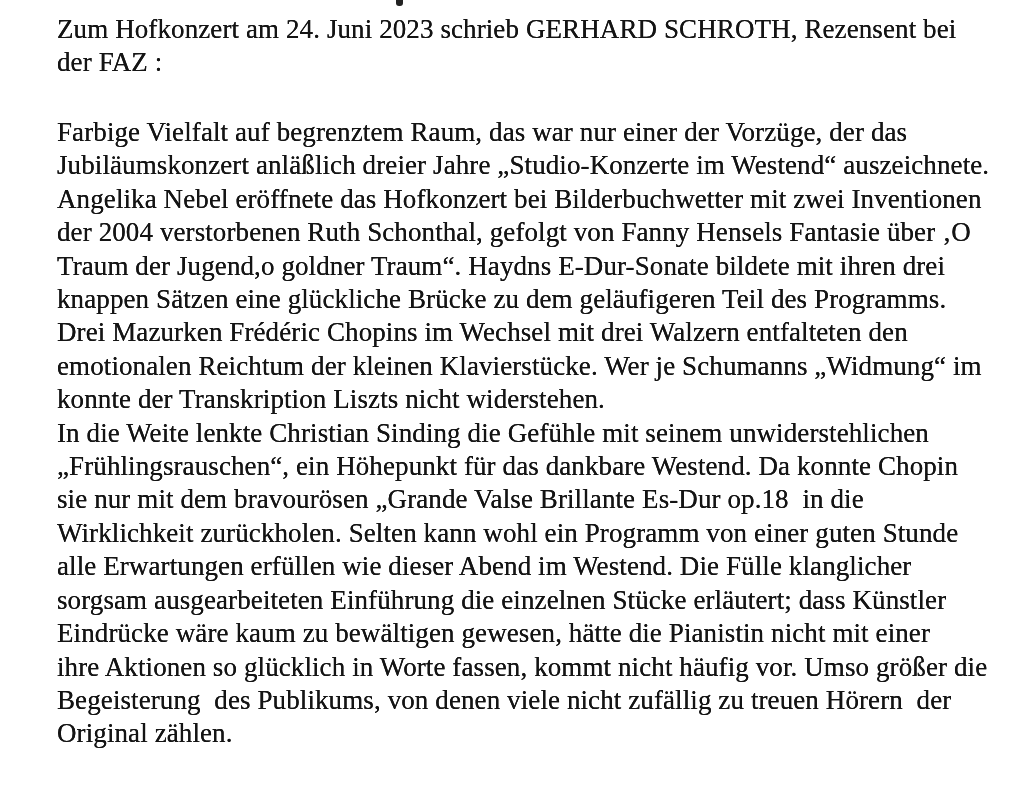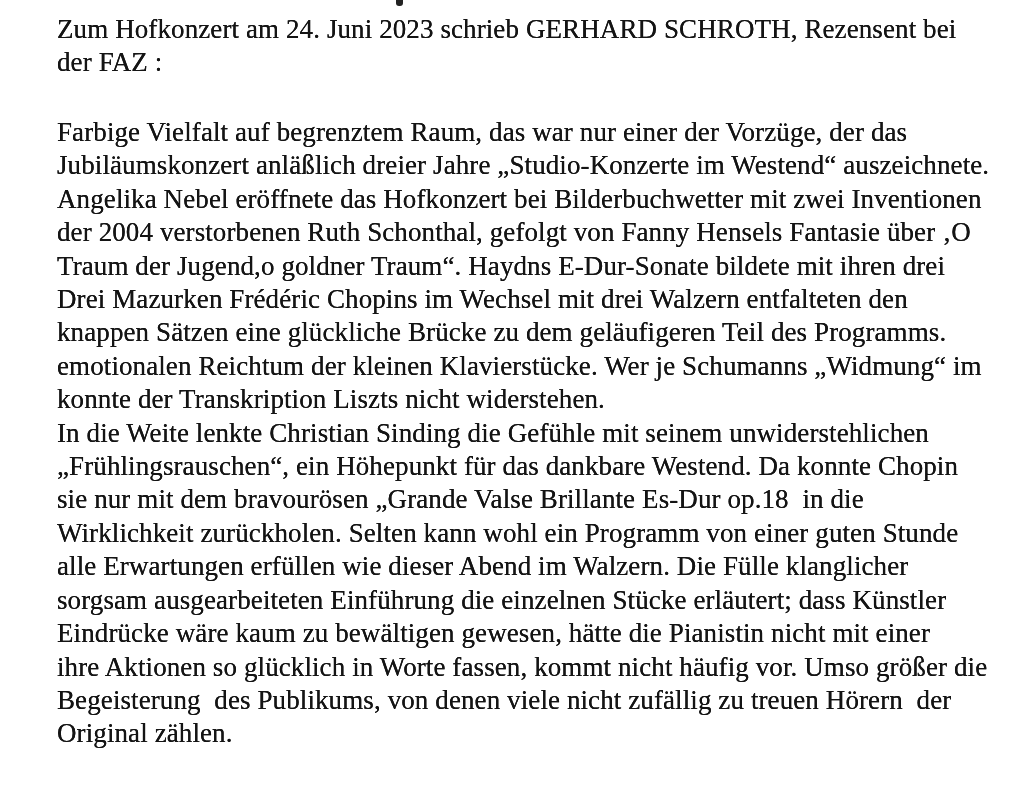--- a/index.html
+++ b/index.html
@@ -57,29 +57,29 @@
     <div class="line">Zum Hofkonzert am 24. Juni 2023 schrieb GERHARD SCHROTH, Rezensent bei</div>
     <div class="line">der FAZ :</div>
   </div>
 
   <div class="text-block body-block">
     <div class="line">Farbige Vielfalt auf begrenztem Raum, das war nur einer der Vorzüge, der das</div>
     <div class="line">Jubiläumskonzert anläßlich dreier Jahre „Studio-Konzerte im Westend“ auszeichnete.</div>
     <div class="line">Angelika Nebel eröffnete das Hofkonzert bei Bilderbuchwetter mit zwei Inventionen</div>
     <div class="line">der 2004 verstorbenen Ruth Schonthal, gefolgt von Fanny Hensels Fantasie über ‚O</div>
     <div class="line">Traum der Jugend,o goldner Traum“. Haydns E-Dur-Sonate bildete mit ihren drei</div>
+    <div class="line">knappen Sätzen eine glückliche Brücke zu dem geläufigeren Teil des Programms.</div>
     <div class="line">Drei Mazurken Frédéric Chopins im Wechsel mit drei Walzern entfalteten den</div>
-    <div class="line">knappen Sätzen eine glückliche Brücke zu dem geläufigeren Teil des Programms.</div>
     <div class="line">emotionalen Reichtum der kleinen Klavierstücke. Wer je Schumanns „Widmung“ im</div>
     <div class="line">konnte der Transkription Liszts nicht widerstehen.</div>
     <div class="line">In die Weite lenkte Christian Sinding die Gefühle mit seinem unwiderstehlichen</div>
     <div class="line">„Frühlingsrauschen“, ein Höhepunkt für das dankbare Westend. Da konnte Chopin</div>
     <div class="line">sie nur mit dem bravourösen „Grande Valse Brillante Es-Dur op.18  in die</div>
     <div class="line">Wirklichkeit zurückholen. Selten kann wohl ein Programm von einer guten Stunde</div>
-    <div class="line">alle Erwartungen erfüllen wie dieser Abend im Walzern. Die Fülle klanglicher</div>
+    <div class="line">alle Erwartungen erfüllen wie dieser Abend im Westend. Die Fülle klanglicher</div>
     <div class="line">sorgsam ausgearbeiteten Einführung die einzelnen Stücke erläutert; dass Künstler</div>
     <div class="line">Eindrücke wäre kaum zu bewältigen gewesen, hätte die Pianistin nicht mit einer</div>
     <div class="line">ihre Aktionen so glücklich in Worte fassen, kommt nicht häufig vor. Umso größer die</div>
     <div class="line">Begeisterung  des Publikums, von denen viele nicht zufällig zu treuen Hörern  der</div>
     <div class="line">Original zählen.</div>
   </div>
 
 </div>
 
 </body></html>

